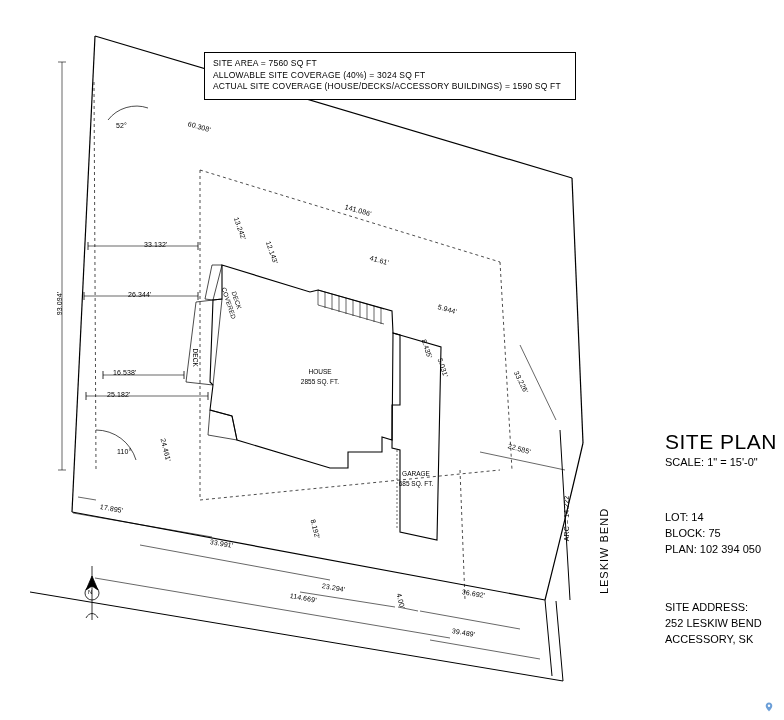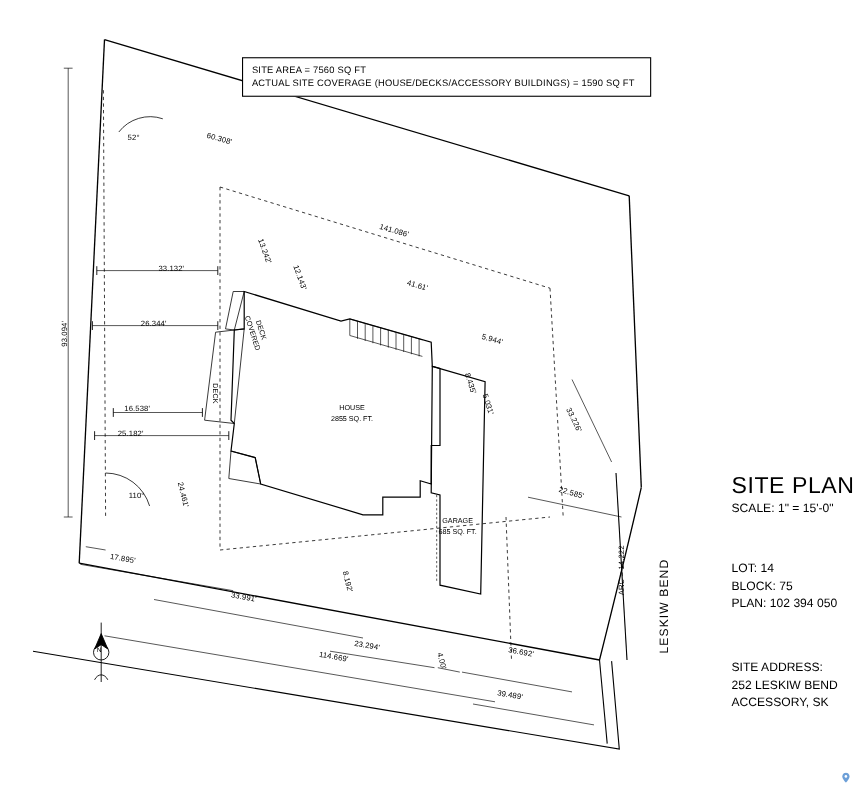--- a/index.html
+++ b/index.html
@@ -21,21 +21,21 @@
   }
   svg.drawing {
     position: absolute;
     left: 0;
     top: 0;
     width: 784px;
     height: 720px;
   }
   .note-box {
     position: absolute;
-    left: 220px;
+    left: 204px;
     top: 52px;
     width: 372px;
     border: 1px solid #000;
     padding: 5px 6px 6px 8px;
     box-sizing: border-box;
     background: #fff;
     font-size: 8.5px;
     line-height: 1.38;
     letter-spacing: 0.2px;
   }
@@ -189,20 +189,21 @@
         <path d="M 92 566 L 92 620"></path>
         <path d="M 92 576 L 86 590 L 92 586 L 98 590 Z" fill="#000"></path>
         <circle cx="92" cy="593" r="7"></circle>
         <path d="M 86 618 C 89 612 95 612 98 618"></path>
       </g>
     </g>
   </svg>
 
   <div class="note-box">
     <div>SITE AREA = 7560 SQ FT</div>
+    <div>ALLOWABLE SITE COVERAGE (40%) = 3024 SQ FT</div>
     <div>ACTUAL SITE COVERAGE (HOUSE/DECKS/ACCESSORY BUILDINGS) = 1590 SQ FT</div>
   </div>
 
   <div class="legend">
     <div class="title">SITE PLAN</div>
     <div class="scale">SCALE:  1" = 15'-0"</div>
     <div class="block">
       <div>LOT: 14</div>
       <div>BLOCK: 75</div>
       <div>PLAN: 102 394 050</div>

